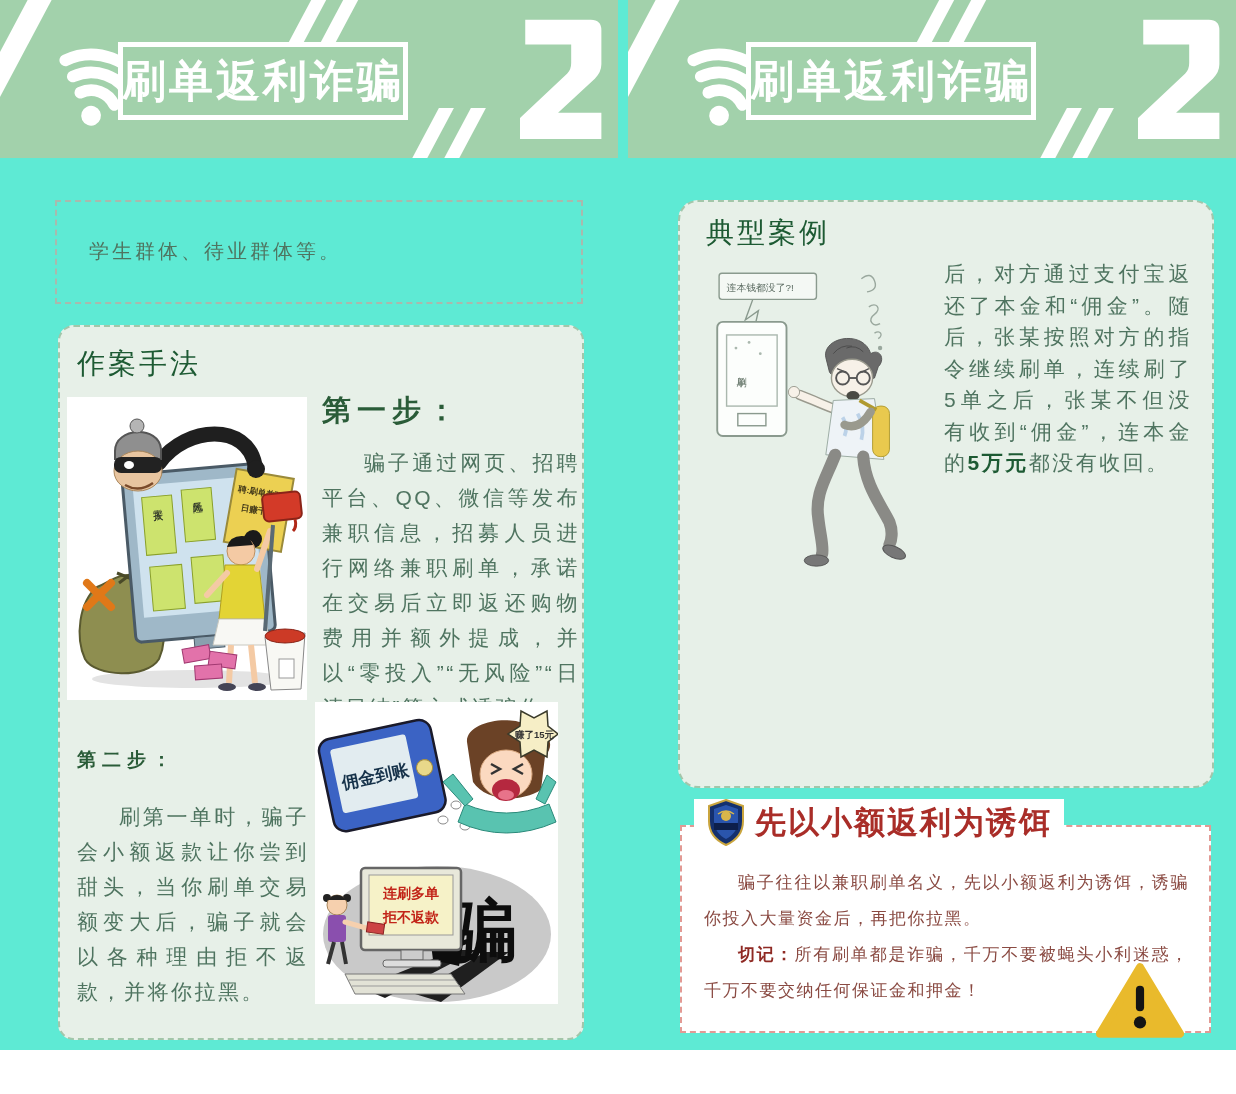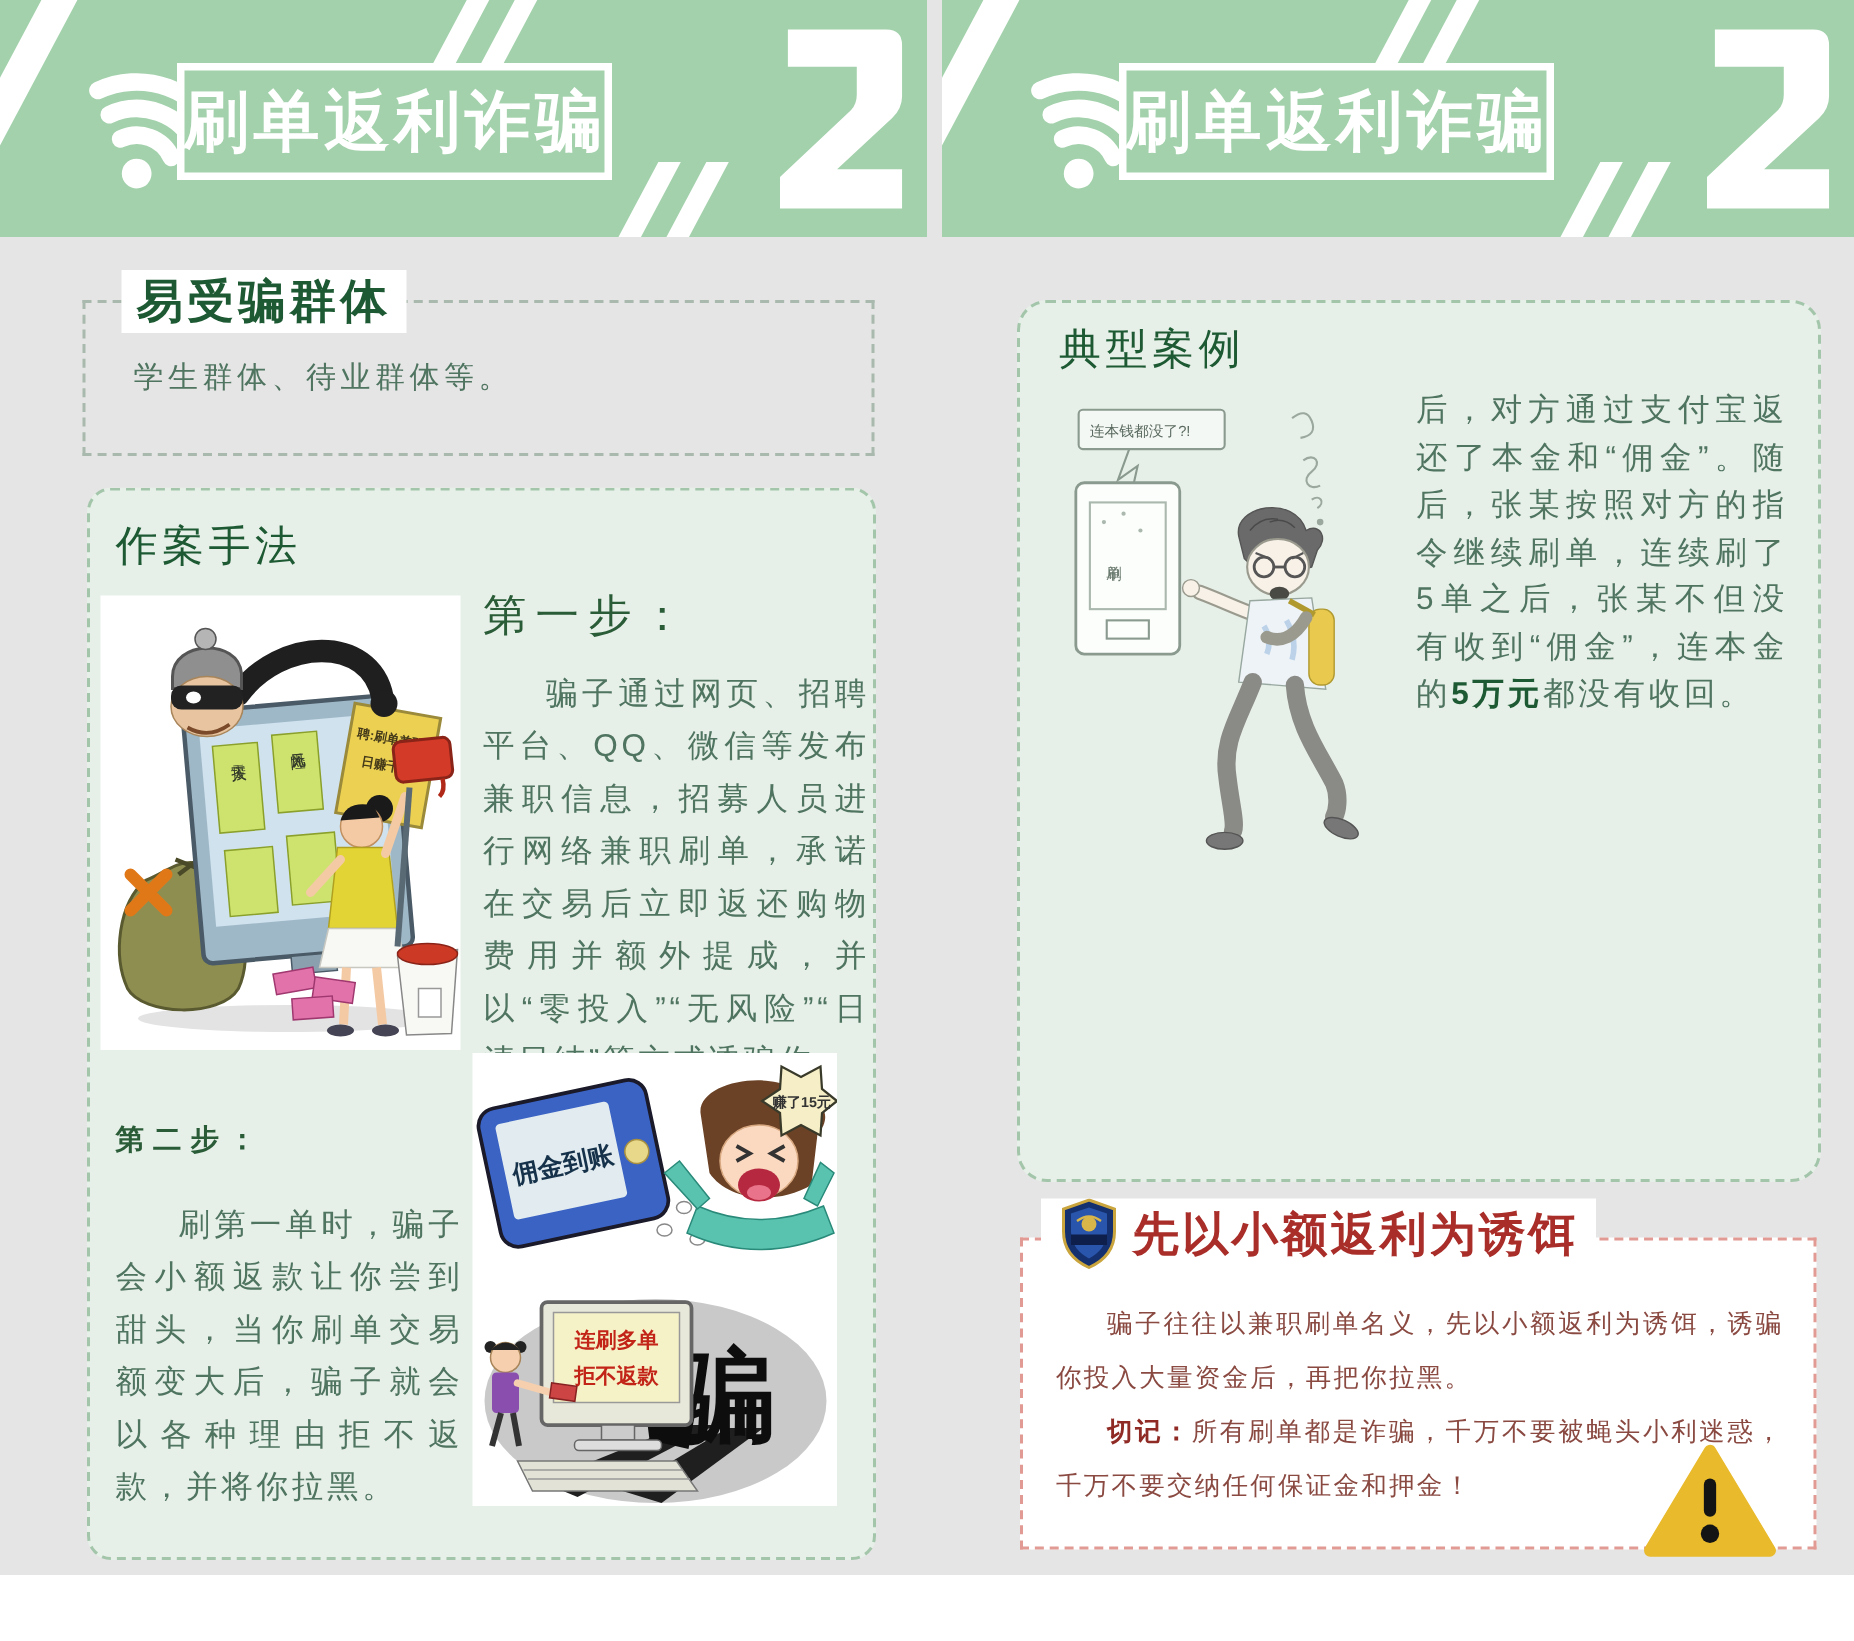--- a/index.html
+++ b/index.html
@@ -1,21 +1,21 @@
 <!DOCTYPE html>
 <html><head>
 <meta charset="utf-8">
 <style>
   :root{
     --green:#a2d1ab; --boxbg:#e7f0e8; --dgreen:#1d5a33; --tgreen:#4f7460;
     --sgreen:#2a5c38; --dred:#a92d28; --tred:#8a4a42;
   }
   *{box-sizing:border-box;margin:0;padding:0}
   body{background:#fff;font-family:"Liberation Sans","DejaVu Sans",sans-serif}
-  .page{position:relative;width:1236px;height:1050px;background:#e5e5e5;overflow:hidden}
+  .page{position:relative;width:1236px;height:1050px;background:#5eead4;overflow:hidden}
   .panel{position:absolute;top:0;height:1094px}
   .panel-left{left:0;width:618px}
   .panel-right{left:628px;width:608px}
   
   .banner{position:absolute;top:0;left:0;width:100%;height:158px;background:var(--green);overflow:hidden}
   .sl{position:absolute;background:#fff;transform:skewX(-28deg)}
   .sl-e{left:-16px;top:-8px;width:24px;height:180px}
   .sl-a{left:300px;top:-6px;width:15px;height:54px}
   .sl-b{left:332px;top:-6px;width:15px;height:54px}
   .sl-c{left:424px;bottom:-6px;width:15px;height:56px}
@@ -31,21 +31,21 @@
           font-size:31px;font-weight:900;color:var(--dgreen);letter-spacing:3px}
   .v-text{margin:36px 0 16px 32px;font-size:20px;letter-spacing:3px;color:var(--tgreen)}
   .sec-method{position:absolute;left:58px;top:325px;width:526px;height:715px;background:var(--boxbg);
               border:2px dashed #a3c6aa;border-radius:16px}
   .m-title,.c-title{position:absolute;font-size:28px;font-weight:400;color:var(--dgreen);letter-spacing:3px}
   .m-title{left:17px;top:18px}
   .illus{position:absolute;background:#fff}
   .illus1{left:7px;top:70px;width:240px;height:303px}
   .illus2{left:255px;top:375px;width:243px;height:302px}
   .step1{position:absolute;left:262px;top:64px;width:258px}
-  .s-head{font-size:29px;font-weight:normal;color:var(--sgreen);letter-spacing:6px;margin-bottom:14px}
+  .s-head{font-size:29px;font-weight:bold;color:var(--sgreen);letter-spacing:6px;margin-bottom:14px}
   .s-text{font-size:21px;line-height:35px;letter-spacing:2.5px;color:var(--tgreen);
           text-align:justify;text-indent:2em}
   .s2-head{position:absolute;left:17px;top:420px;font-size:19px;font-weight:bold;color:var(--sgreen);letter-spacing:6px}
   .s2-text{position:absolute;left:17px;top:472px;width:232px}
   
   .sec-case{position:absolute;left:50px;top:200px;width:536px;height:588px;background:var(--boxbg);
             border:2px dashed #a3c6aa;border-radius:20px}
   .c-title{left:26px;top:12px}
   .c-body{position:absolute;left:26px;top:54px;width:486px}
   .c-p{font-size:21px;line-height:31.5px;letter-spacing:1px;color:var(--tgreen);text-align:justify}
@@ -85,21 +85,20 @@
       </svg>
       <div class="t-box">
         <span>刷单返利诈骗</span>
       </div>
       <svg class="num" viewBox="0 0 64 92">
         <path d="M4 0 H54 Q62 0 62 8 V34 Q62 40 57 45 L29 71 H62 V91 H0 V75 L36 41 Q39 38 39 33 V19 H4 Z" fill="#fff"></path>
       </svg>
     </div>
 
     <section class="sec-vul">
-      <div class="v-head">易受骗群体</div>
       <p class="v-text">学生群体、待业群体等。</p>
     </section>
 
     <section class="sec-method">
       <div class="m-title">作案手法</div>
 
       <svg class="illus illus1" viewBox="0 0 240 303">
         <ellipse cx="125" cy="282" rx="100" ry="9" fill="#e3e3e3"></ellipse>
         <path d="M30 190 C12 205 8 240 18 262 C28 280 80 282 92 262 C102 240 96 205 72 190 C70 182 66 178 60 178 C50 178 44 184 30 190 Z" fill="#8e8e50" stroke="#5a5a30" stroke-width="2"></path>
         <path d="M50 176 L70 184 M68 174 L52 186" stroke="#4a4a28" stroke-width="3"></path>

